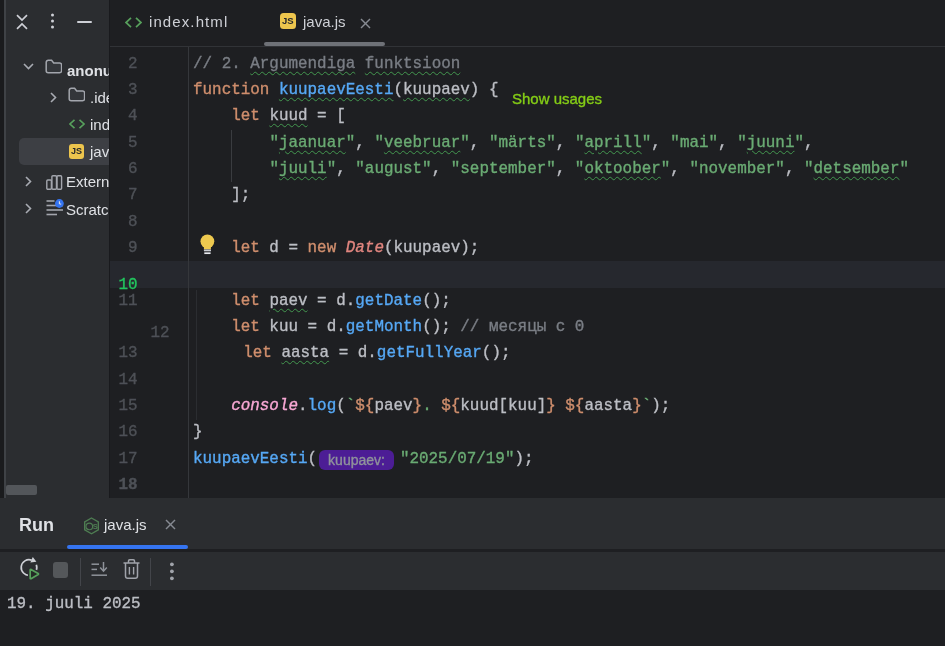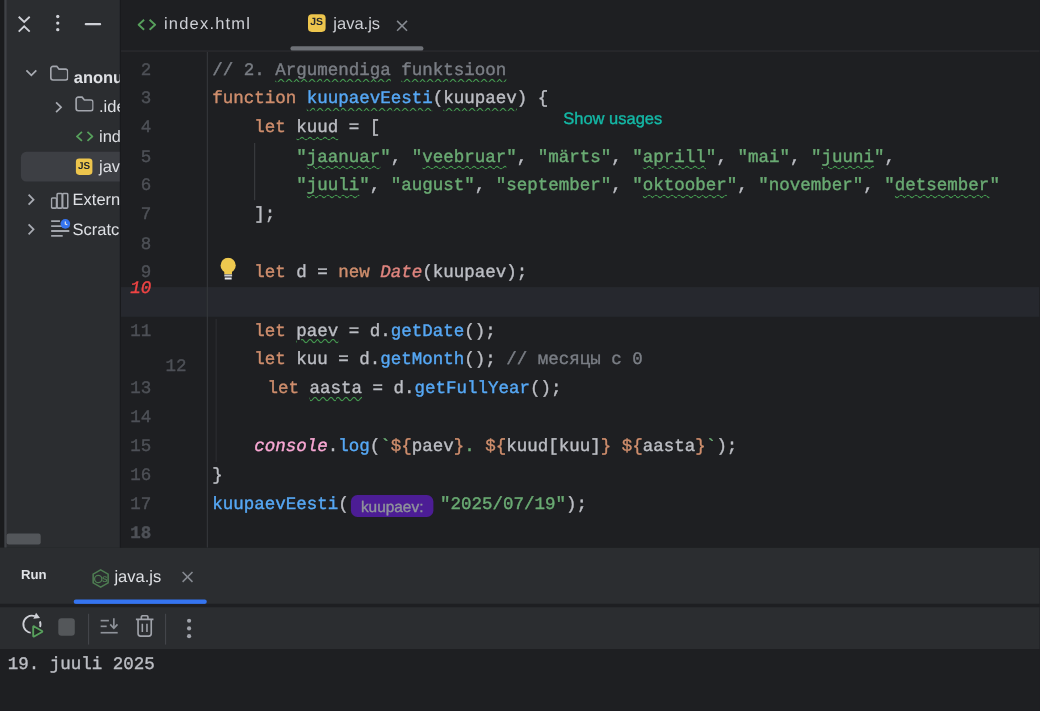--- a/index.html
+++ b/index.html
@@ -123,33 +123,33 @@
   <div class="abs" style="left:85.5px;top:243px;width:1px;height:130px;background:#2b2d31;"></div>
   <div id="gutter">
     <div class="ln" style="top:3.8px;color:#4e5157;">2</div>
     <div class="ln" style="top:30.13px;color:#4e5157;">3</div>
     <div class="ln" style="top:56.46px;color:#4e5157;">4</div>
     <div class="ln" style="top:82.79px;color:#4e5157;">5</div>
     <div class="ln" style="top:109.12px;color:#4e5157;">6</div>
     <div class="ln" style="top:135.45px;color:#4e5157;">7</div>
     <div class="ln" style="top:161.78px;color:#4e5157;">8</div>
     <div class="ln" style="top:188.11px;color:#4e5157;">9</div>
-    <div class="ln" style="top:202px;color:#ef4444;font-style:italic;">10</div>
+    <div class="ln" style="top:225px;color:#22c55e;">10</div>
     <div class="ln" style="top:240.77px;color:#4e5157;">11</div>
     <div class="ln" style="top:273px;color:#4e5157;padding-left:32px;">12</div>
     <div class="ln" style="top:293.43px;color:#4e5157;">13</div>
     <div class="ln" style="top:319.76px;color:#4e5157;">14</div>
     <div class="ln" style="top:346.09px;color:#4e5157;">15</div>
     <div class="ln" style="top:372.42px;color:#4e5157;">16</div>
     <div class="ln" style="top:398.75px;color:#4e5157;">17</div>
     <div class="ln" style="top:425.08px;color:#4e5157;font-weight:bold;">18</div>
   </div>
   <div id="codelines">
     <div class="code abs" style="left:83px;top:3.8px;height:26.33px;"><span class="com">// 2. <span class="sq">Argumendiga</span> <span class="sq">funktsioon</span></span></div>
-    <div class="code abs" style="left:83px;top:30.13px;height:26.33px;"><span class="kw">function</span> <span class="fn sq">kuupaevEesti</span>(<span class="sq">kuupaev</span>) {<span style="position:absolute;left:319px;top:19px;font-family:'Liberation Sans',sans-serif;font-size:15px;color:#14b8a6;">Show usages</span></div>
+    <div class="code abs" style="left:83px;top:30.13px;height:26.33px;"><span class="kw">function</span> <span class="fn sq">kuupaevEesti</span>(<span class="sq">kuupaev</span>) {<span style="position:absolute;left:319px;top:9px;font-family:'Liberation Sans',sans-serif;font-size:15px;color:#84cc16;">Show usages</span></div>
     <div class="code abs" style="left:83px;top:56.46px;height:26.33px;">    <span class="kw">let</span> <span class="sq">kuud</span> = [</div>
     <div class="code abs" style="left:83px;top:82.79px;height:26.33px;">        <span class="str">"<span class="sq">jaanuar</span>"</span>, <span class="str">"<span class="sq">veebruar</span>"</span>, <span class="str">"märts"</span>, <span class="str">"<span class="sq">aprill</span>"</span>, <span class="str">"mai"</span>, <span class="str">"<span class="sq">juuni</span>"</span>,</div>
     <div class="code abs" style="left:83px;top:109.12px;height:26.33px;">        <span class="str">"<span class="sq">juuli</span>"</span>, <span class="str">"august"</span>, <span class="str">"september"</span>, <span class="str">"<span class="sq">oktoober</span>"</span>, <span class="str">"november"</span>, <span class="str">"<span class="sq">detsember</span>"</span></div>
     <div class="code abs" style="left:83px;top:135.45px;height:26.33px;">    ];</div>
     <div class="code abs" style="left:83px;top:161.78px;height:26.33px;"></div>
     <div class="code abs" style="left:83px;top:188.11px;height:26.33px;">    <span class="kw">let</span> d = <span class="kw">new</span> <span class="cls">Date</span>(kuupaev);</div>
     <div class="code abs" style="left:83px;top:214.44px;height:26.33px;"></div>
     <div class="code abs" style="left:83px;top:240.77px;height:26.33px;">    <span class="kw">let</span> <span class="sq">paev</span> = d.<span class="fn">getDate</span>();</div>
     <div class="code abs" style="left:83px;top:267.1px;height:26.33px;">    <span class="kw">let</span> kuu = d.<span class="fn">getMonth</span>(); <span class="com">// месяцы с 0</span></div>
     <div class="code abs" style="left:95px;top:293.43px;height:26.33px;">    <span class="kw">let</span> <span class="sq">aasta</span> = d.<span class="fn">getFullYear</span>();</div>
@@ -162,21 +162,21 @@
 
   <svg class="abs" style="left:90px;top:186.5px;" width="18" height="24" viewBox="0 0 18 24">
     <circle cx="7.4" cy="7.3" r="6.9" fill="#eec94f"></circle>
     <rect x="3.9" y="11" width="7" height="4.3" fill="#eec94f"></rect>
     <line x1="3.9" y1="16.4" x2="11" y2="16.4" stroke="#c9ccd2" stroke-width="1.8"></line>
     <line x1="4.3" y1="19.2" x2="10.6" y2="19.2" stroke="#e8eaee" stroke-width="1.7"></line>
   </svg>
 </div>
 
 <div class="abs" style="left:0;top:498px;width:945px;height:51px;background:#2b2d30;">
-  <div class="abs" style="left:19px;top:17px;font-size:12px;font-weight:bold;color:#dfe1e5;">Run</div>
+  <div class="abs" style="left:19px;top:17px;font-size:18px;font-weight:bold;color:#dfe1e5;">Run</div>
   <svg class="abs" style="left:83px;top:18.5px;" width="17" height="18" viewBox="0 0 17 18">
     <polygon points="8.5,1 15.3,4.9 15.3,12.9 8.5,16.8 1.7,12.9 1.7,4.9" fill="none" stroke="#4e7d52" stroke-width="1.4"></polygon>
     <circle cx="6.3" cy="9.4" r="3.3" fill="none" stroke="#4e7d52" stroke-width="1.1"></circle>
     <text x="12.2" y="12.3" font-size="7.5" font-weight="bold" fill="#4e7d52" text-anchor="middle" font-family="Liberation Sans">S</text>
   </svg>
   <div class="abs" style="left:104px;top:18px;font-size:15px;color:#dfe1e5;">java.js</div>
   <svg class="abs" style="left:165px;top:21px;" width="11" height="11" viewBox="0 0 11 11">
     <line x1="1" y1="1" x2="10" y2="10" stroke="#868a91" stroke-width="1.4"></line>
     <line x1="10" y1="1" x2="1" y2="10" stroke="#868a91" stroke-width="1.4"></line>
   </svg>

